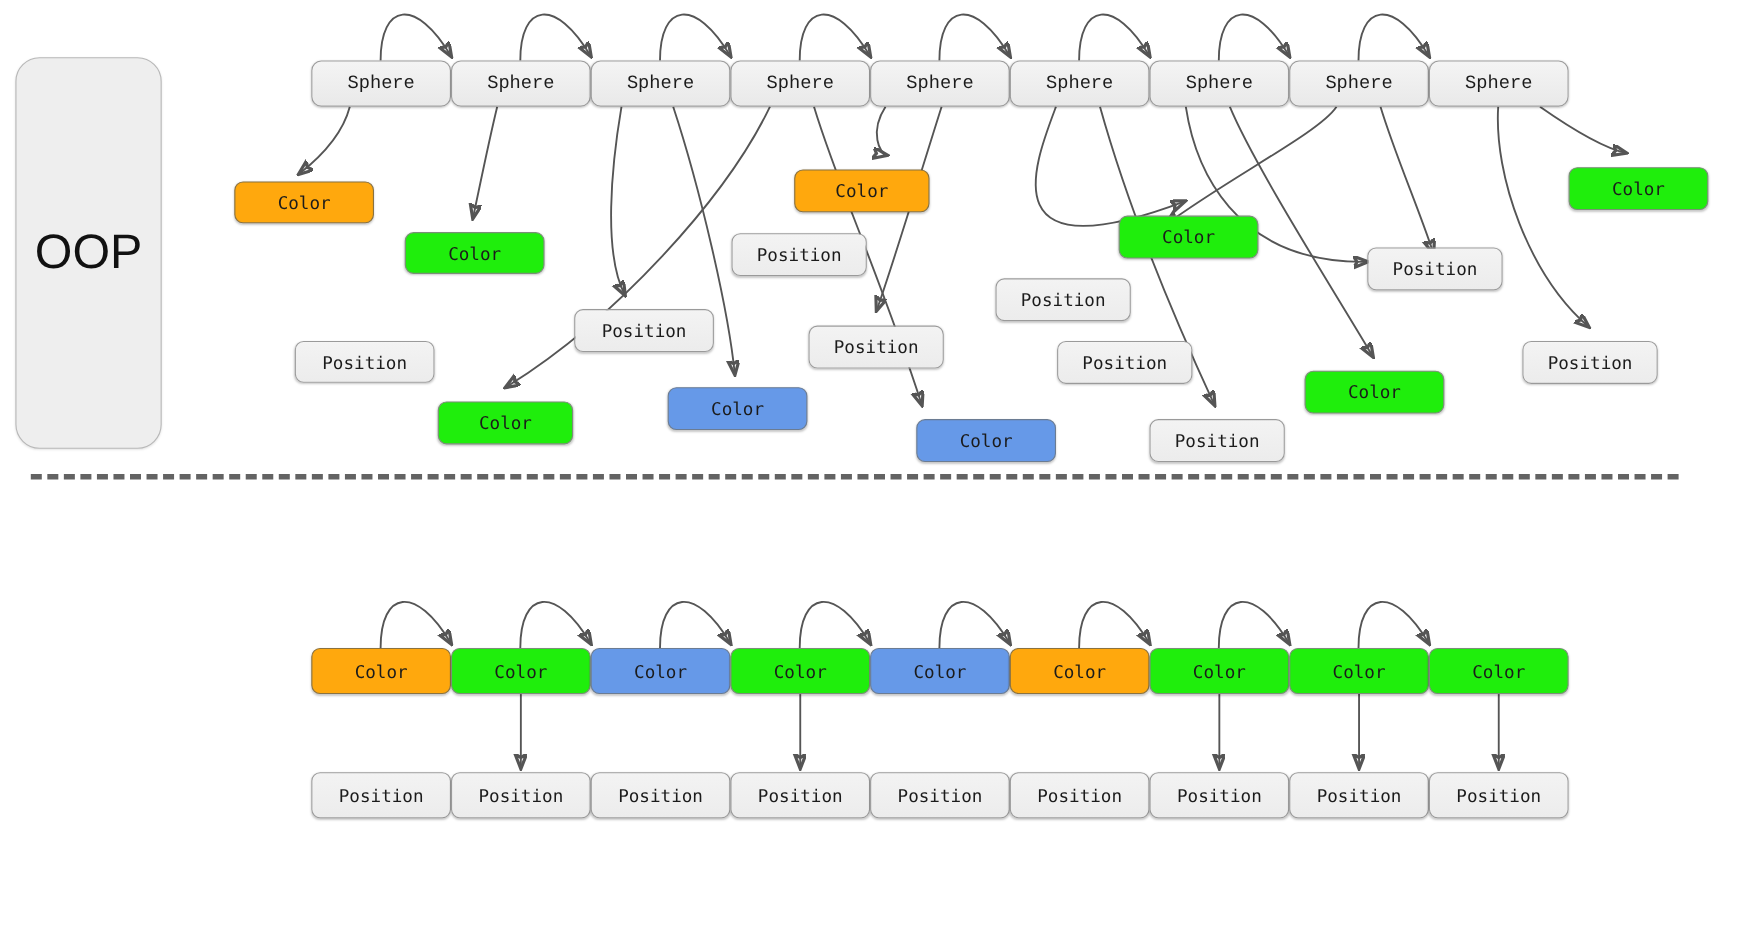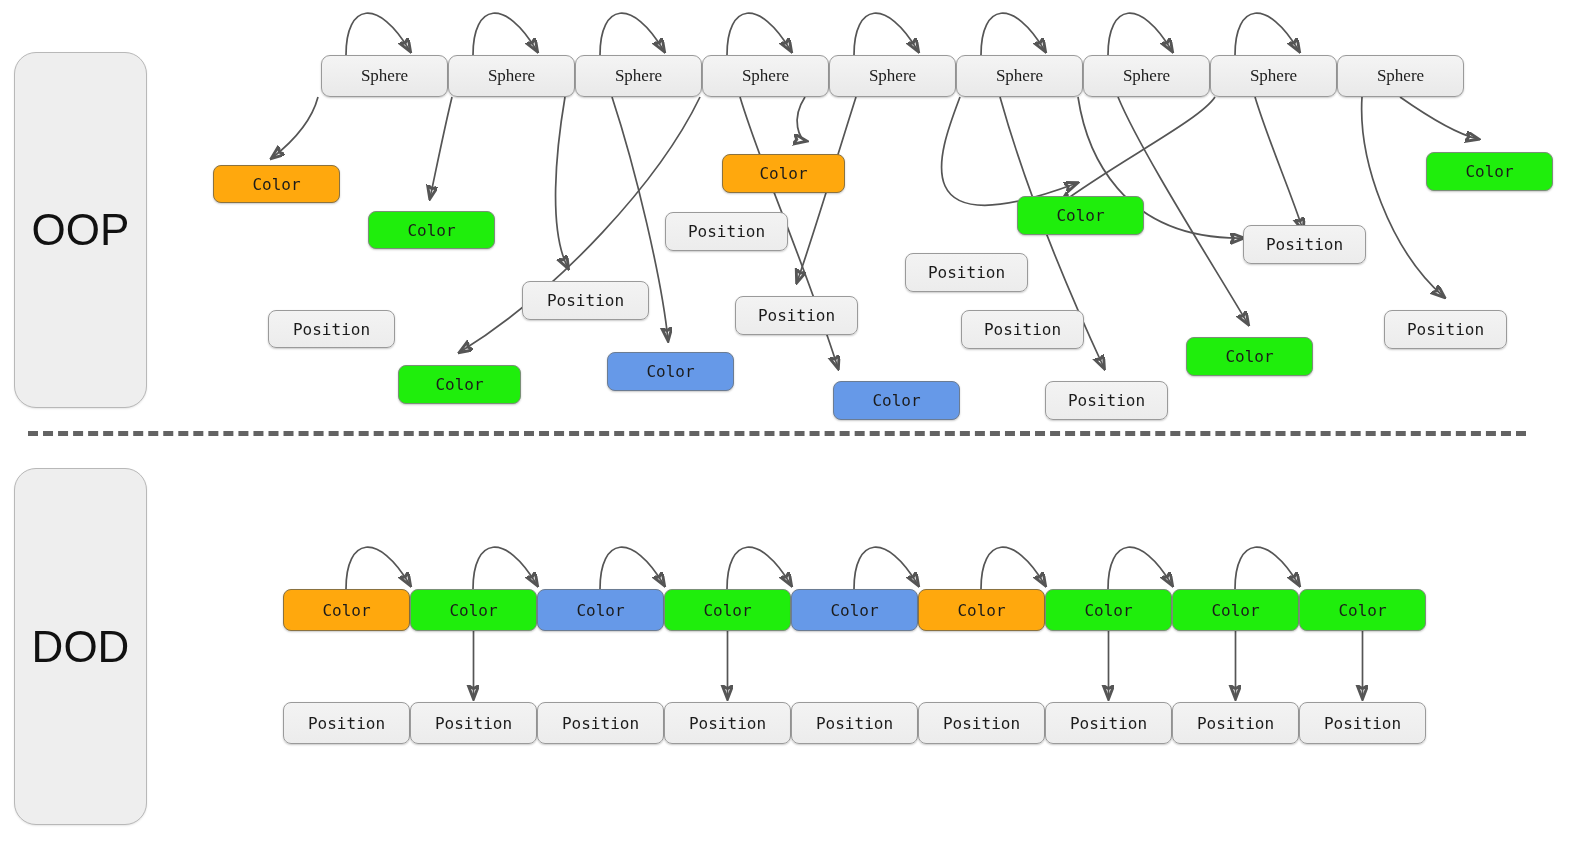--- a/index.html
+++ b/index.html
@@ -10,44 +10,41 @@
   .panel{position:absolute;background:#eeeeee;border:1px solid #b8b8b8;
          border-radius:22px;display:flex;align-items:center;justify-content:center;
          box-shadow:0 1px 2px rgba(0,0,0,.10);}
   .panel-label{font-family:"Liberation Sans",sans-serif;font-size:44px;
                color:#111111;letter-spacing:0px;}
 
   .node{position:absolute;box-sizing:border-box;border:1px solid #9a9a9a;
         border-radius:8px;display:flex;align-items:center;justify-content:center;
         font-family:"DejaVu Sans Mono",monospace;font-size:16px;color:#1b1b1b;
         box-shadow:0 1px 2px rgba(0,0,0,.22);}
-  .node.sphere{font-family:Liberation Serif, serif;font-size:17px;
-               border-radius:9px;background:linear-gradient(#f4f4f4,#e9e9e9);margin-left:38px;}
+  .node.sphere{font-family:Liberation Mono, monospace;font-size:17px;
+               border-radius:9px;background:linear-gradient(#f4f4f4,#e9e9e9);}
   .node.neutral{background:linear-gradient(#f3f3f3,#ececec);}
   .node.green{background:#1fee0c;border-color:#7a8f77;}
   .node.orange{background:#ffa80d;border-color:#8a7240;}
   .node.blue{background:#6699e8;border-color:#6b7c93;}
 
   svg.links{position:absolute;left:0;top:0;width:1593px;height:848px;
             pointer-events:none;overflow:visible;}
   svg.links path{fill:none;stroke:#555555;stroke-width:1.7;}
 
   .divider{position:absolute;left:28px;top:431px;width:1498px;height:0;
            border-top:5px dashed #636363;}
 </style>
 </head>
 <body>
 
 <div id="stage">
 
   <div class="panel" style="left:14px;top:52px;width:131px;height:354px;">
     <span class="panel-label">OOP</span>
-  </div>
-  <div class="panel" style="left:14px;top:468px;width:131px;height:355px;">
-    <span class="panel-label">DOD</span>
   </div>
 
   <div class="divider"></div>
 
   <svg class="links" viewBox="0 0 1593 848">
     <defs>
       <marker id="ah" markerWidth="9" markerHeight="9" refX="7.4" refY="3.1" orient="auto" markerUnits="strokeWidth">
         <path d="M0,0 L8,3.1 L0,6.2 L1.9,3.1 z" fill="#555555" stroke="none"></path>
       </marker>
     </defs>

